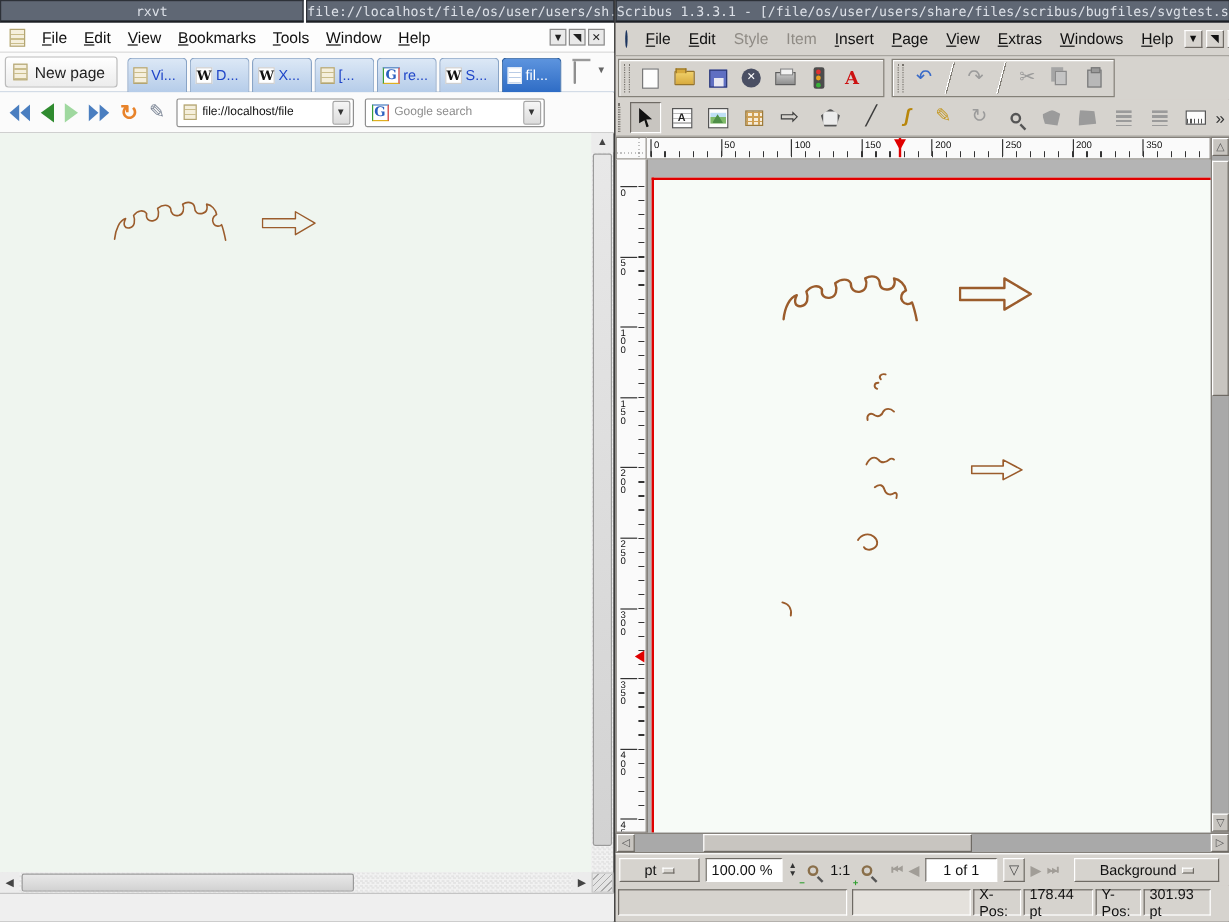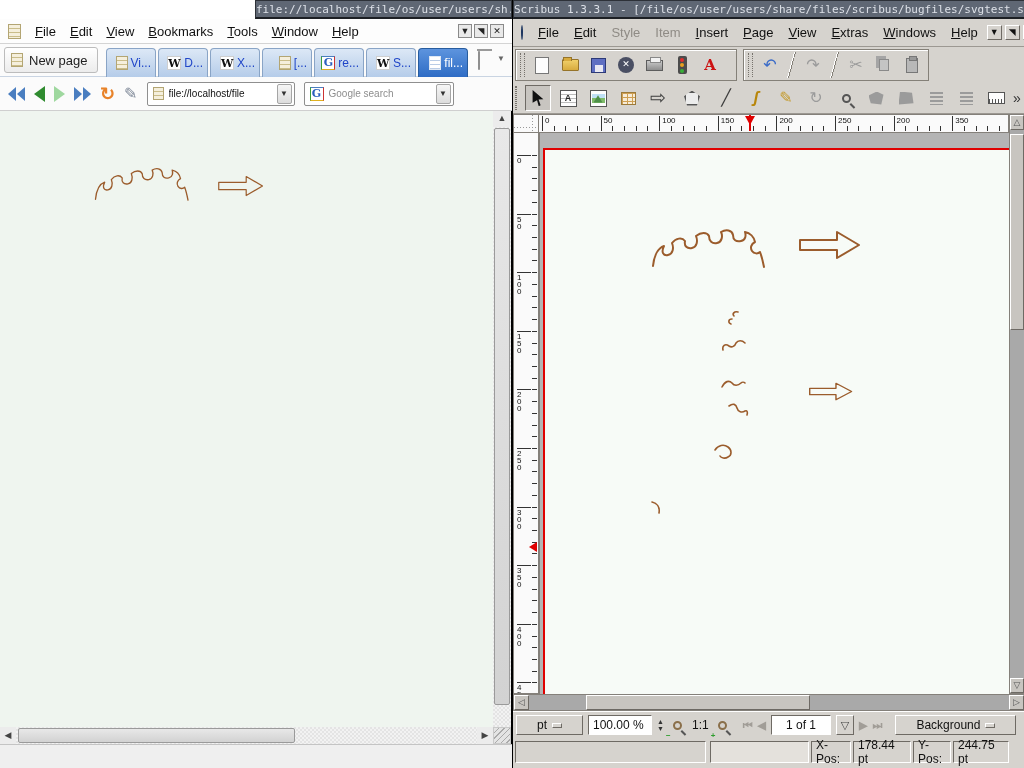--- a/index.html
+++ b/index.html
@@ -28,21 +28,21 @@
   .note-ico { width:13px; height:15px; background:#f5efdc; border:1px solid #b3a573;
               background-image:repeating-linear-gradient(#0000 0 3px, #cabd8a 3px 4px); }
 
   .b-tabbar { position:absolute; left:0; top:44px; width:617px; height:33px; background:#fbfbfb;
               border-bottom:1px solid #c9d4e2; }
   .newpage { position:absolute; left:4px; top:3px; width:94px; height:26px; display:flex; align-items:center; gap:6px;
              padding:0 6px; background:linear-gradient(#ffffff,#ececec); border:1px solid #bcbcbc; border-radius:3px;
              font-size:13px; color:#222; }
   .tab { position:absolute; top:4px; width:50px; height:29px; display:flex; align-items:center; gap:3px; padding:0 4px;
          background:linear-gradient(#dce8f6,#b5cce9); border:1px solid #89a4c6; border-bottom:none;
-         border-radius:4px 4px 0 0; overflow:hidden;justify-content:flex-end; }
+         border-radius:4px 4px 0 0; overflow:hidden; }
   .tab .tlabel { font-size:12px; color:#1f45c8; white-space:nowrap; }
   .tab.active { background:linear-gradient(#5d94de,#2e6cc5); border-color:#275c9e; }
   .tab.active .tlabel { color:#fff; }
   .tico { flex:none; display:inline-block; }
   .doc-ico { width:12px; height:14px; background:#f5efdc; border:1px solid #b3a573;
              background-image:repeating-linear-gradient(#0000 0 3px, #cabd8a 3px 4px); }
   .tab.active .doc-ico { background:#fff; border-color:#dfe8f4; background-image:repeating-linear-gradient(#0000 0 3px, #b9cce6 3px 4px); }
   .w-ico { width:14px; height:14px; background:#fff; border:1px solid #cfcfcf; color:#111;
            font-family:"DejaVu Serif", serif; font-size:11px; line-height:13px; text-align:center; font-weight:bold; }
   .g-ico { width:14px; height:14px; background:#fff; border:1px solid; border-color:#4a7ec0 #cc3333 #e0b020 #3a9e3a;
@@ -189,20 +189,21 @@
 
   .art { position:absolute; }
   .art path, .art polygon { fill:none; stroke-width:2; stroke-linecap:round; stroke-linejoin:round; }
   .art.thin path, .art.thin polygon { stroke-width:1.6; }
 </style>
 </head>
 <body>
 
 <div id="left-window">
 
+  <div id="lw-title-left" class="titlebar">rxvt</div>
   <div id="lw-title-right" class="titlebar">file://localhost/file/os/user/users/sh...</div>
 
   <div class="b-menubar">
     <span class="note-ico"></span>
     <span class="mi">File</span>
     <span class="mi">Edit</span>
     <span class="mi">View</span>
     <span class="mi">Bookmarks</span>
     <span class="mi">Tools</span>
     <span class="mi">Window</span>
@@ -545,16 +546,16 @@
         <span class="optdash"></span>
     </span>
   </div>
 
   <div id="coordsrow">
     <span class="cbox sunken" style="left:2px; width:191px; background:#d6d3ce;"></span>
     <span class="cbox sunken" style="left:197px; width:99px; background:#e4e1dc;"></span>
     <span class="cbox sunken" style="left:298px; width:40px; background:#d6d3ce;">X-Pos:</span>
     <span class="cbox sunken" style="left:340px; width:58px; background:#d6d3ce;">178.44 pt</span>
     <span class="cbox sunken" style="left:400px; width:38px; background:#d6d3ce;">Y-Pos:</span>
-    <span class="cbox sunken" style="left:440px; width:56px; background:#d6d3ce;">244.75 pt</span>
+    <span class="cbox sunken" style="left:440px; width:56px; background:#d6d3ce;">301.93 pt</span>
     <span class="cgrip"></span>
   </div>
 </div>
 
 </body></html>

